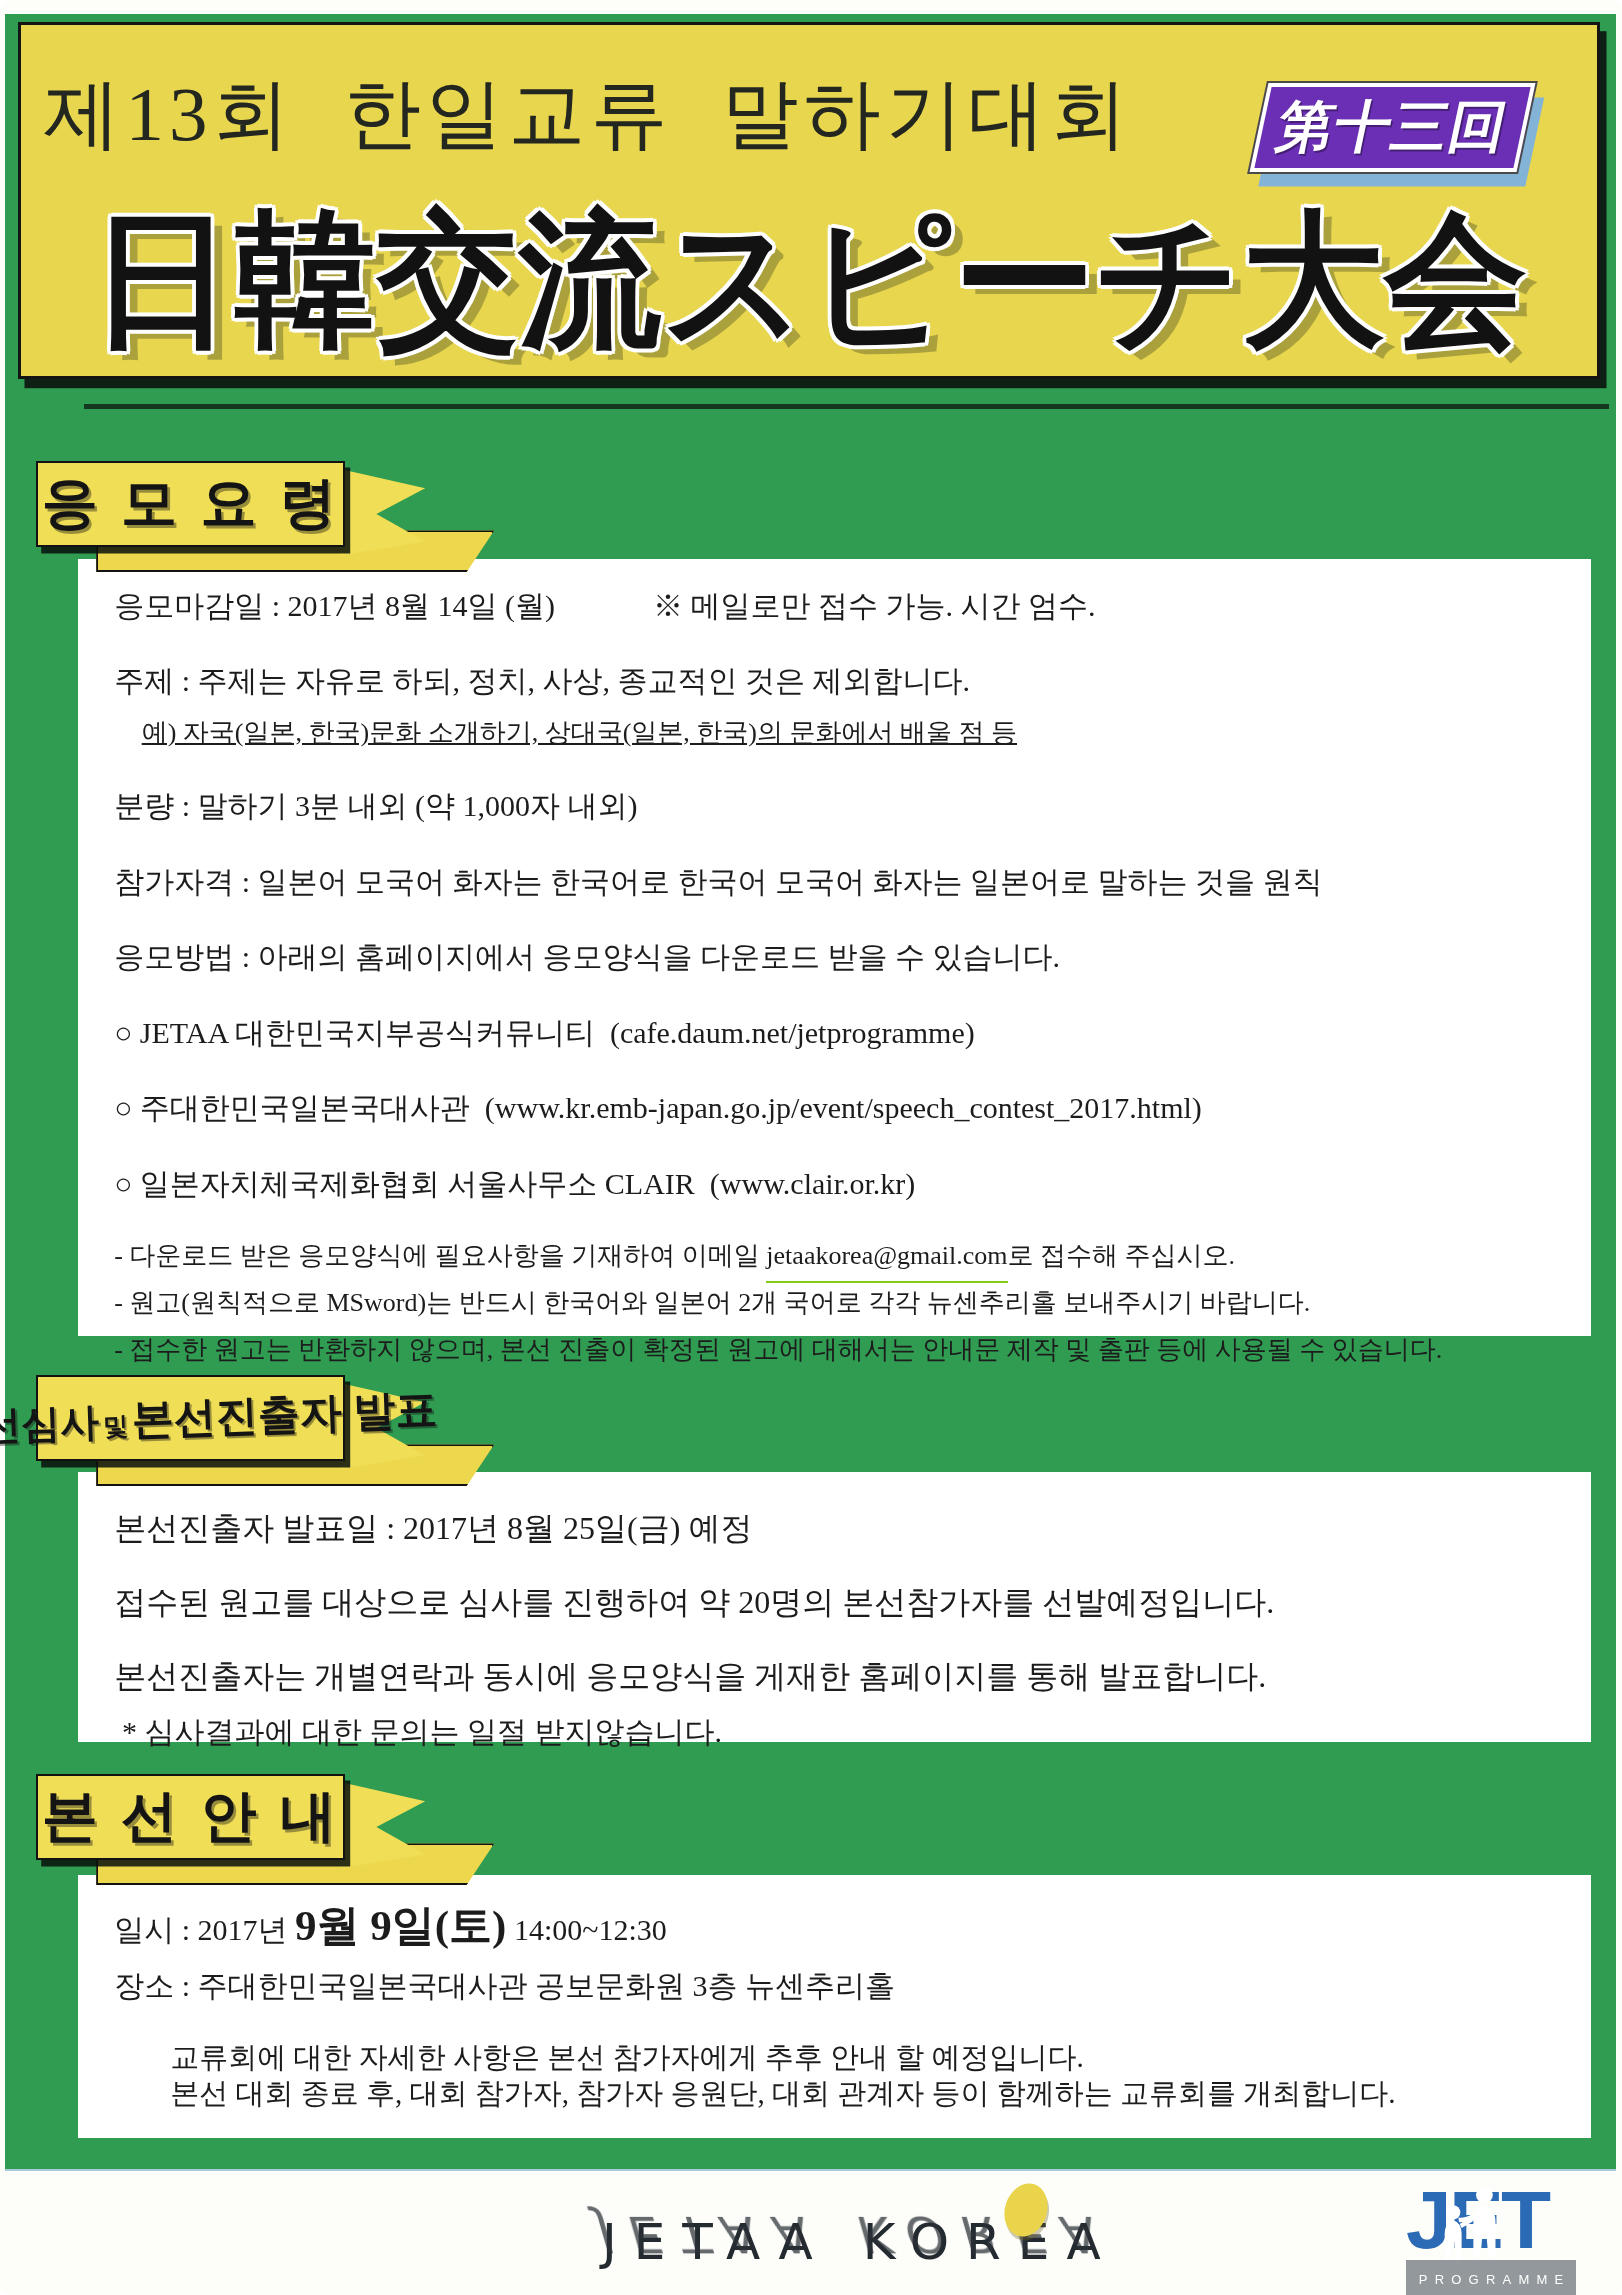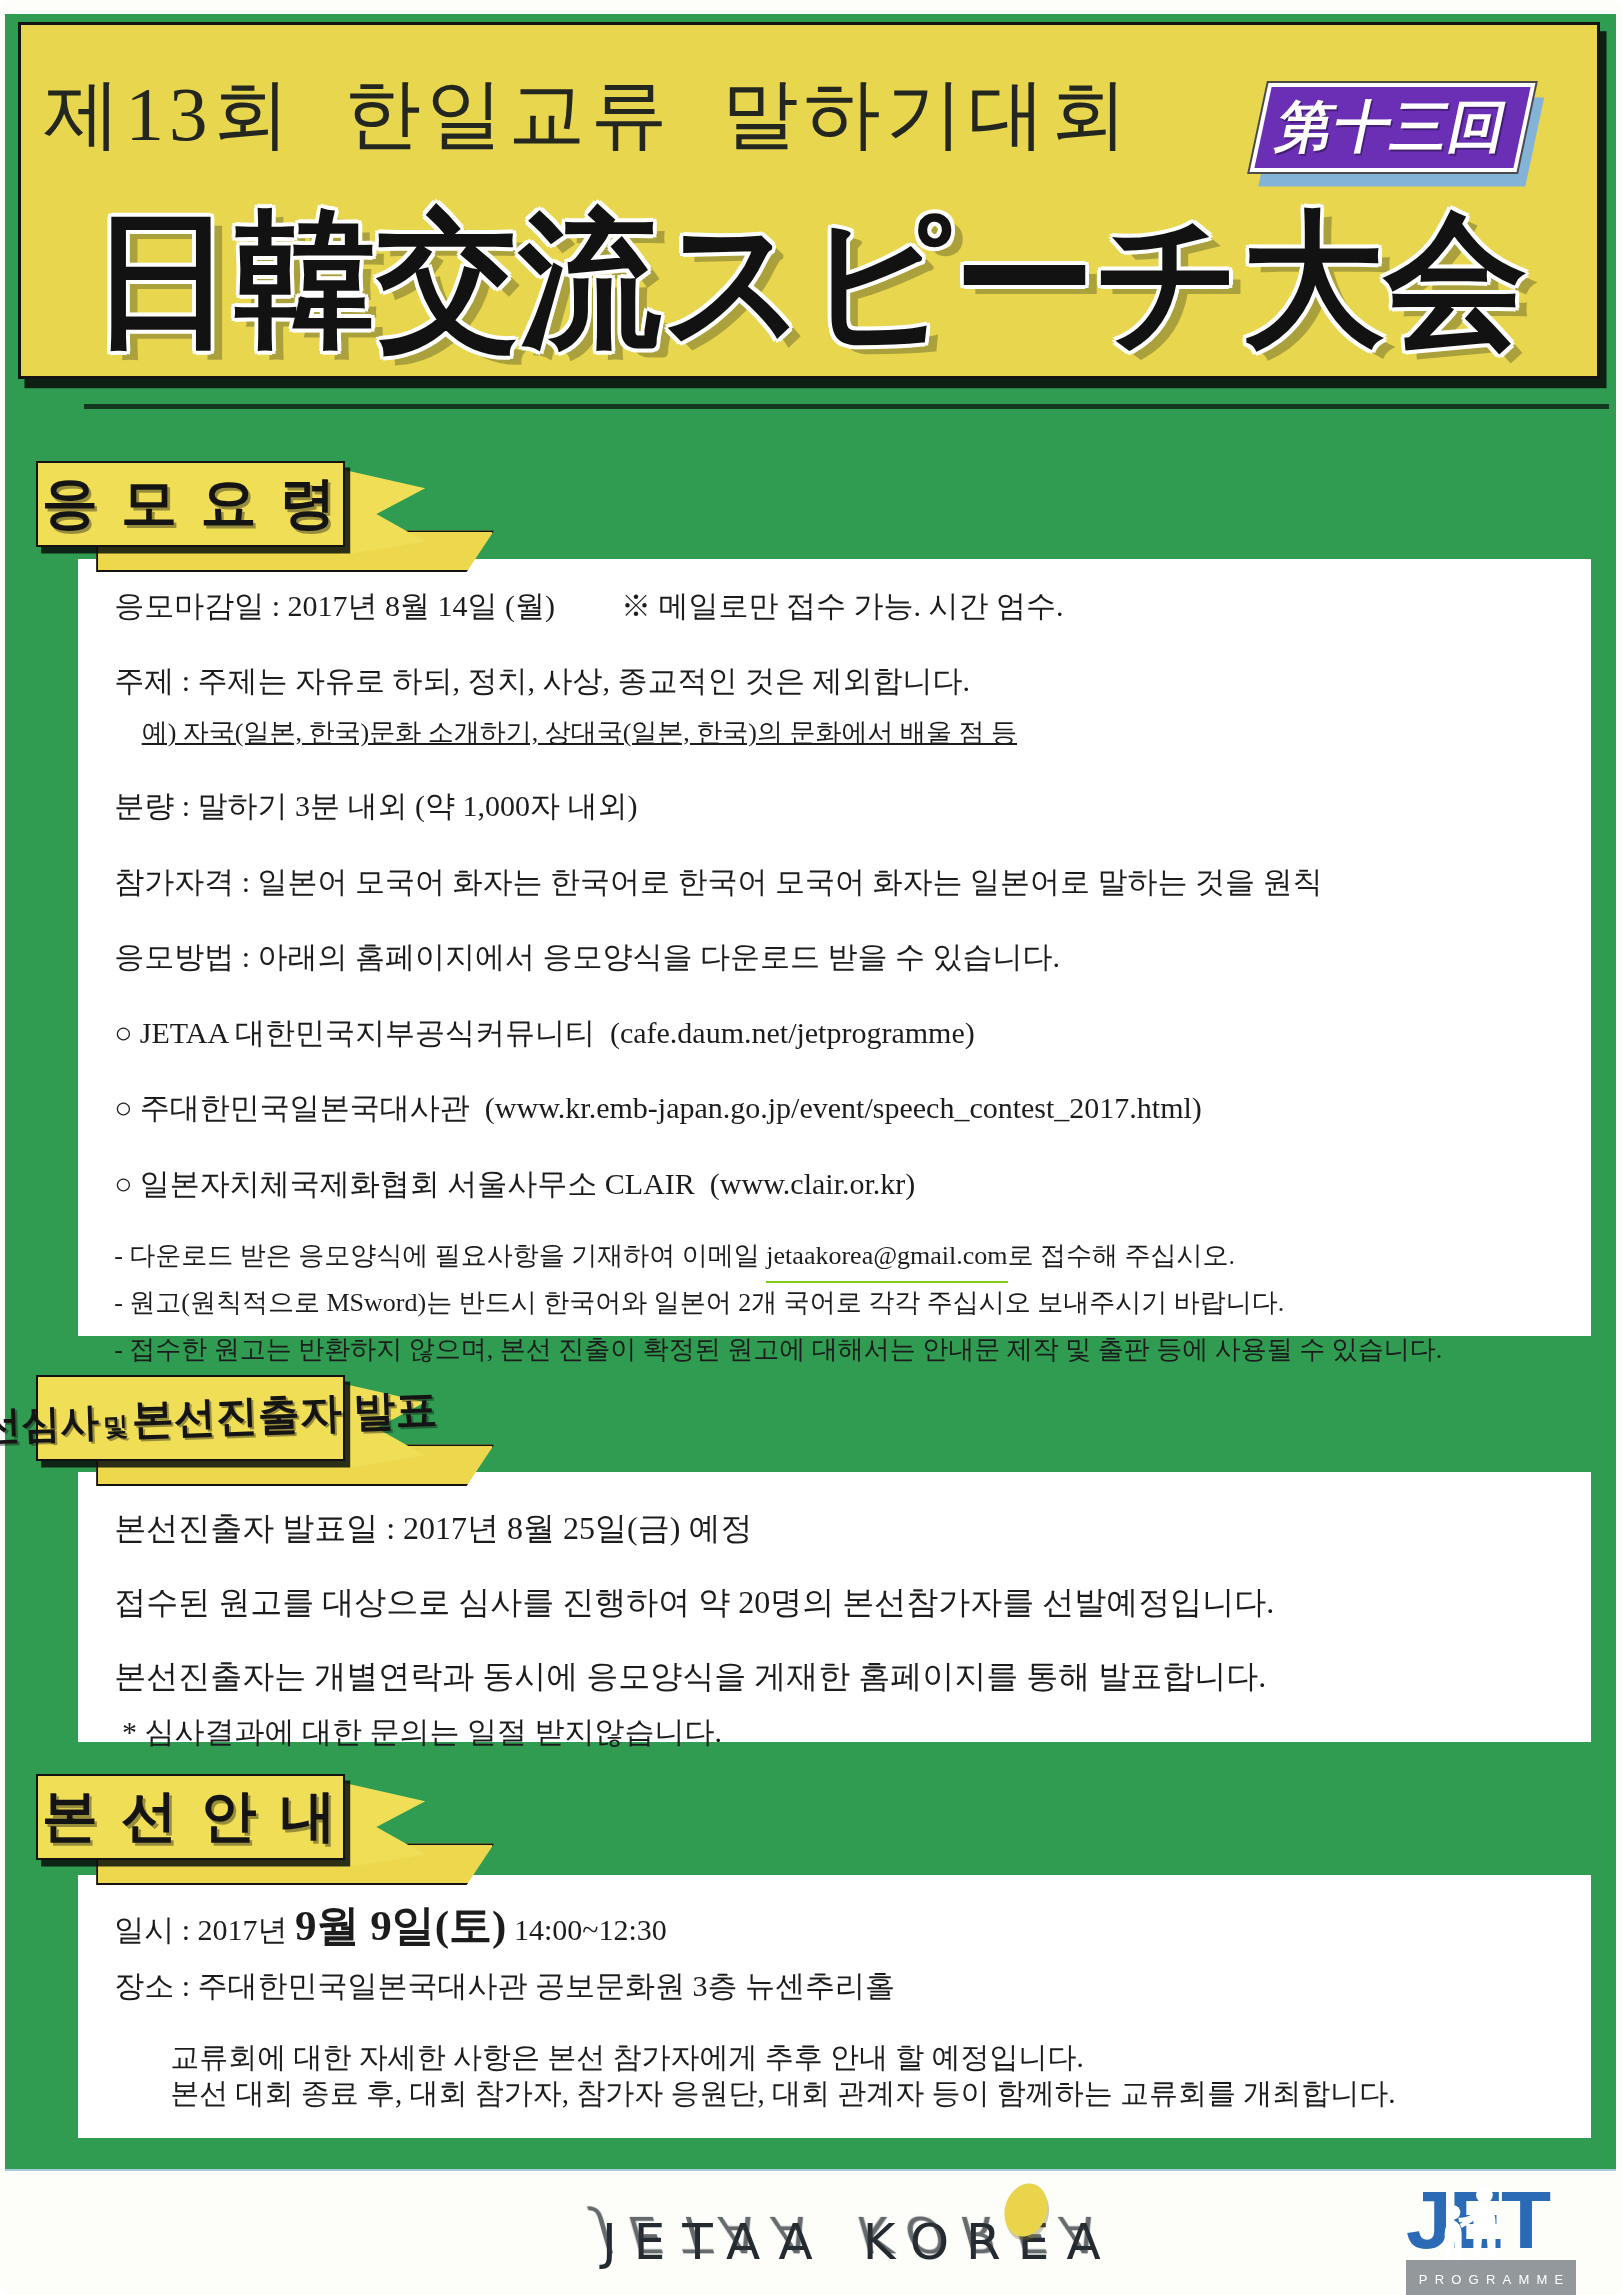--- a/index.html
+++ b/index.html
@@ -163,31 +163,31 @@
 
     <div class="banner" style="top:447px;">
       <div class="banner-back"></div>
       <div class="banner-tail"></div>
       <div class="banner-main">
         <span class="banner-text">응 모 요 령</span>
       </div>
     </div>
 
     <div class="white-box" style="top:545px; height:777px;">
-      <div class="line fs-main gap-lg"><span>응모마감일 : 2017년 8월 14일 (월)</span><span style="margin-left:66px;">※ 메일로만 접수 가능. 시간 엄수.</span></div>
+      <div class="line fs-main gap-lg"><span>응모마감일 : 2017년 8월 14일 (월)</span><span style="margin-left:98px;">※ 메일로만 접수 가능. 시간 엄수.</span></div>
       <div class="line fs-main gap-sm">주제 : 주제는 자유로 하되, 정치, 사상, 종교적인 것은 제외합니다.</div>
       <div class="line fs-ex gap-lg">예) 자국(일본, 한국)문화 소개하기, 상대국(일본, 한국)의 문화에서 배울 점 등</div>
       <div class="line fs-main gap-lg">분량 : 말하기 3분 내외 (약 1,000자 내외)</div>
       <div class="line fs-main gap-lg">참가자격 : 일본어 모국어 화자는 한국어로 한국어 모국어 화자는 일본어로 말하는 것을 원칙</div>
       <div class="line fs-main gap-lg">응모방법 : 아래의 홈페이지에서 응모양식을 다운로드 받을 수 있습니다.</div>
       <div class="line fs-main gap-lg">○ JETAA 대한민국지부공식커뮤니티  (cafe.daum.net/jetprogramme)</div>
       <div class="line fs-main gap-lg">○ 주대한민국일본국대사관  (www.kr.emb-japan.go.jp/event/speech_contest_2017.html)</div>
       <div class="line fs-main gap-lg">○ 일본자치체국제화협회 서울사무소 CLAIR  (www.clair.or.kr)</div>
       <div class="line fs-note gap-xs"><span>- 다운로드 받은 응모양식에 필요사항을 기재하여 이메일 </span><span class="note-email">jetaakorea@gmail.com</span><span>로 접수해 주십시오.</span></div>
-      <div class="line fs-note gap-xs">- 원고(원칙적으로 MSword)는 반드시 한국어와 일본어 2개 국어로 각각 주십시오 보내주시기 바랍니다.</div>
+      <div class="line fs-note gap-xs">- 원고(원칙적으로 MSword)는 반드시 한국어와 일본어 2개 국어로 각각 뉴센추리홀 보내주시기 바랍니다.</div>
       <div class="line fs-note">- 접수한 원고는 반환하지 않으며, 본선 진출이 확정된 원고에 대해서는 안내문 제작 및 출판 등에 사용될 수 있습니다.</div>
     </div>
 
     <div class="banner" style="top:1361px;">
       <div class="banner-back"></div>
       <div class="banner-tail"></div>
       <div class="banner-main">
         <span class="banner-text-mixed"><span class="bm-big">예선심사</span><span class="bm-small">및</span><span class="bm-big2">본선진출자 발표</span></span>
       </div>
     </div>

